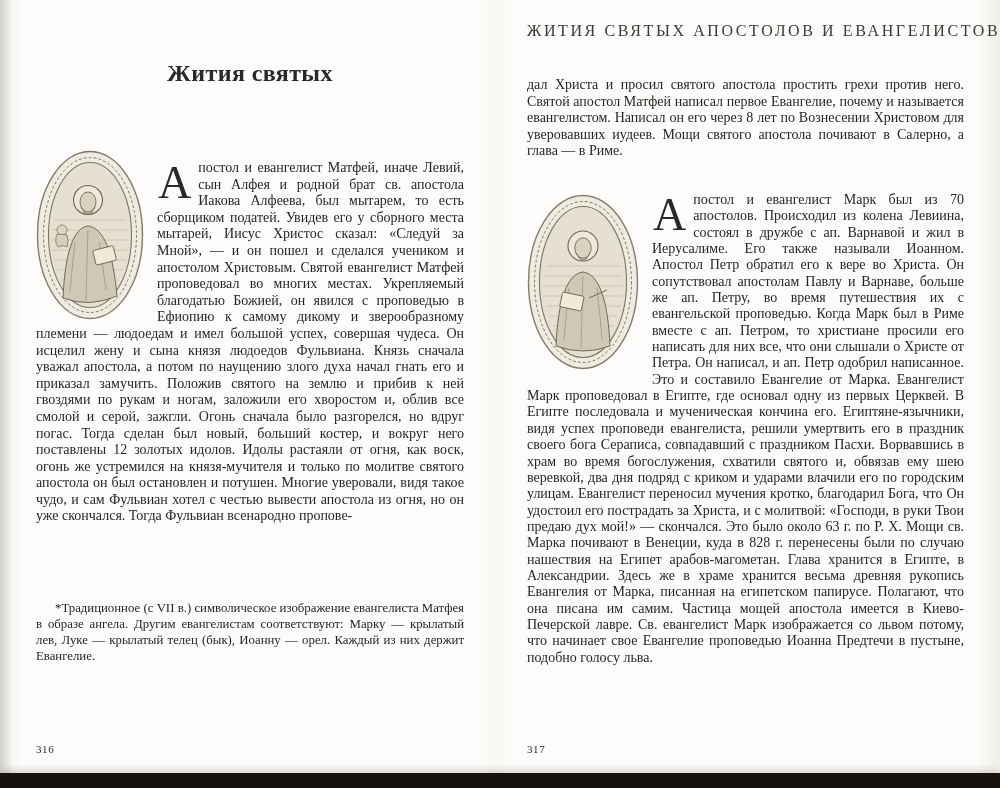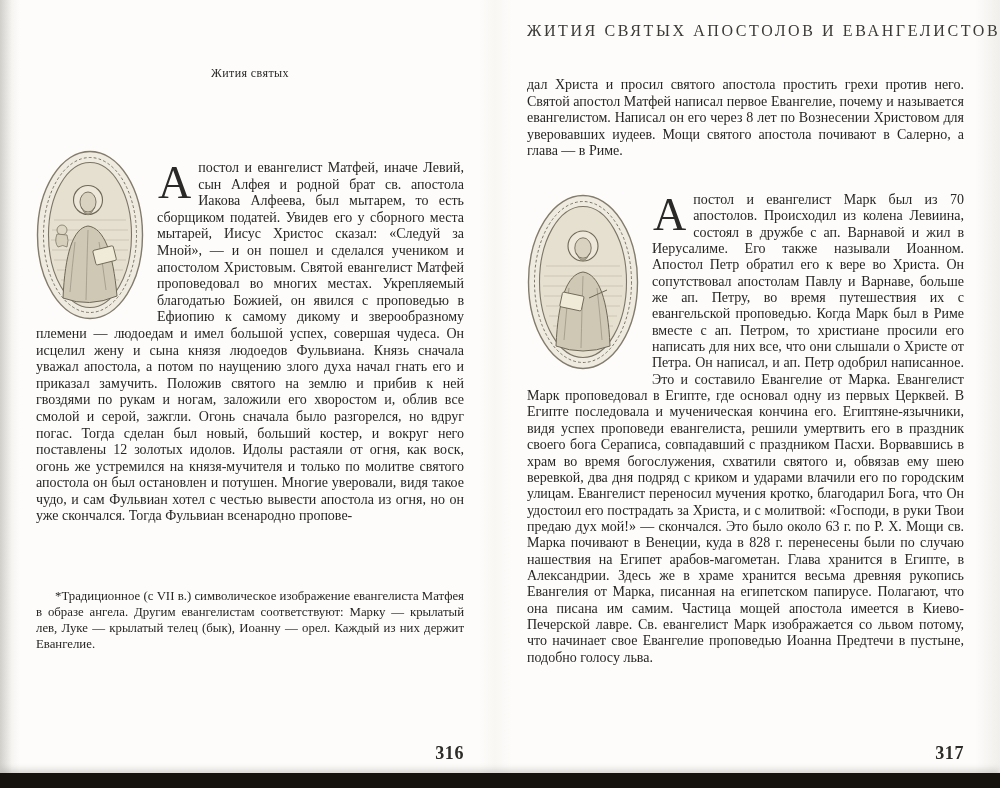--- a/index.html
+++ b/index.html
@@ -26,22 +26,22 @@
     position:absolute; left:0; right:0; bottom:0; height:15px;
     background:#16120e;
     box-shadow:0 -3px 7px rgba(40,35,30,0.18);
   }
   .page { position:absolute; top:0; height:770px; }
   .page-left  { left:36px;  width:428px; }
   .page-right { left:527px; width:437px; }
 
   .chapter-title {
     position:absolute; top:60px; left:0; right:0;
-    text-align:center; font-weight:normal;
-    font-size:12px; line-height:27px; letter-spacing:0.4px;
+    text-align:center; font-weight:bold;
+    font-size:24px; line-height:27px; letter-spacing:0.4px;
     color:#2b2927;
   }
   .running-header {
     position:absolute; top:22px; left:0; right:0;
     text-align:left; font-size:16px; letter-spacing:2.6px;
     color:#3c3a37; white-space:nowrap;
   }
 
   .body-text {
     position:absolute; left:0; right:0;
@@ -69,27 +69,26 @@
     font-size:46px; line-height:39px;
     padding:3px 7px 0 1px;
     color:#2b2927;
   }
 
   .footnote {
     position:absolute; top:589px; left:0; right:0;
     font-size:12.8px; line-height:15.9px;
     text-align:justify;
   }
-  .footnote p { text-indent:19px; hyphens:auto; -webkit-hyphens:auto; }
+  .footnote p { text-indent:19px; hyphens:auto;margin-top:12px; -webkit-hyphens:auto; }
 
   .page-num {
     position:absolute; top:743px; left:0; right:0;
-    text-align:right; font-size:18px; letter-spacing:0.6px;
+    text-align:left; font-size:11px; letter-spacing:0.6px;
     color:#2e2c29;
-    font-weight:bold;
   }
 </style>
 </head>
 <body>
 
 <div class="spread">
   <div class="edge-shadow-left"></div>
 
   <div class="page page-left">
     <div class="chapter-title">

